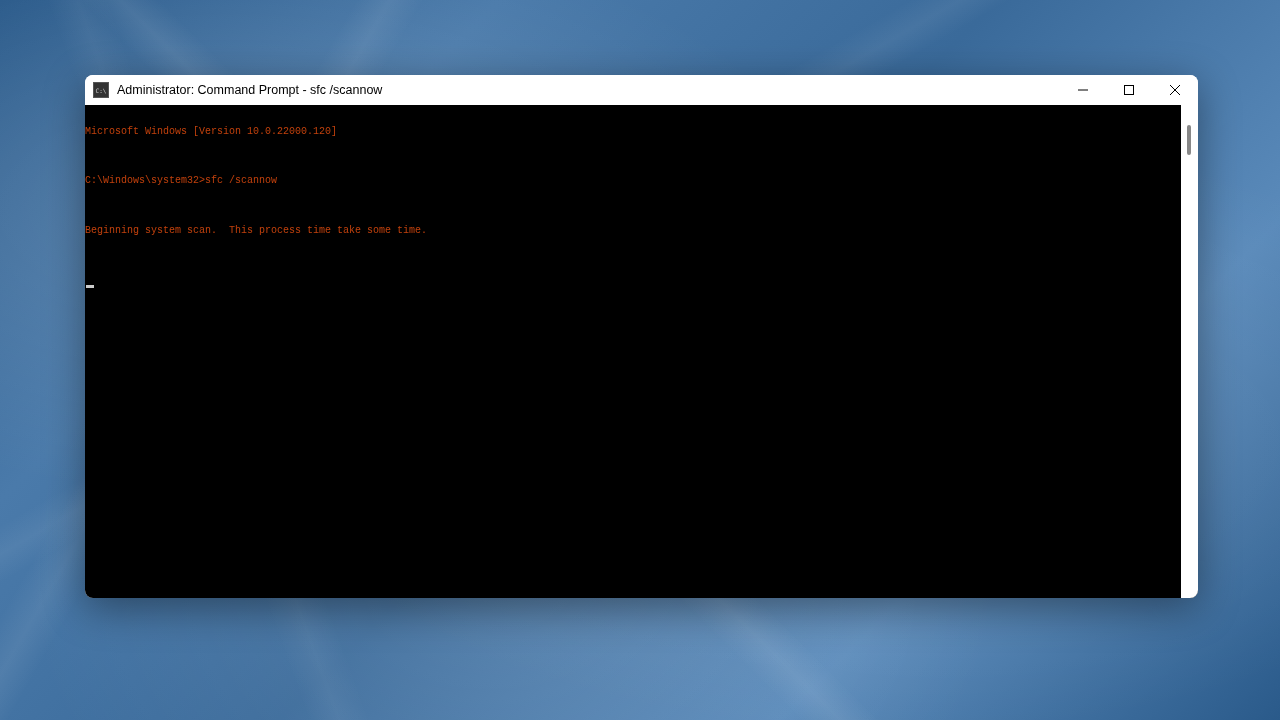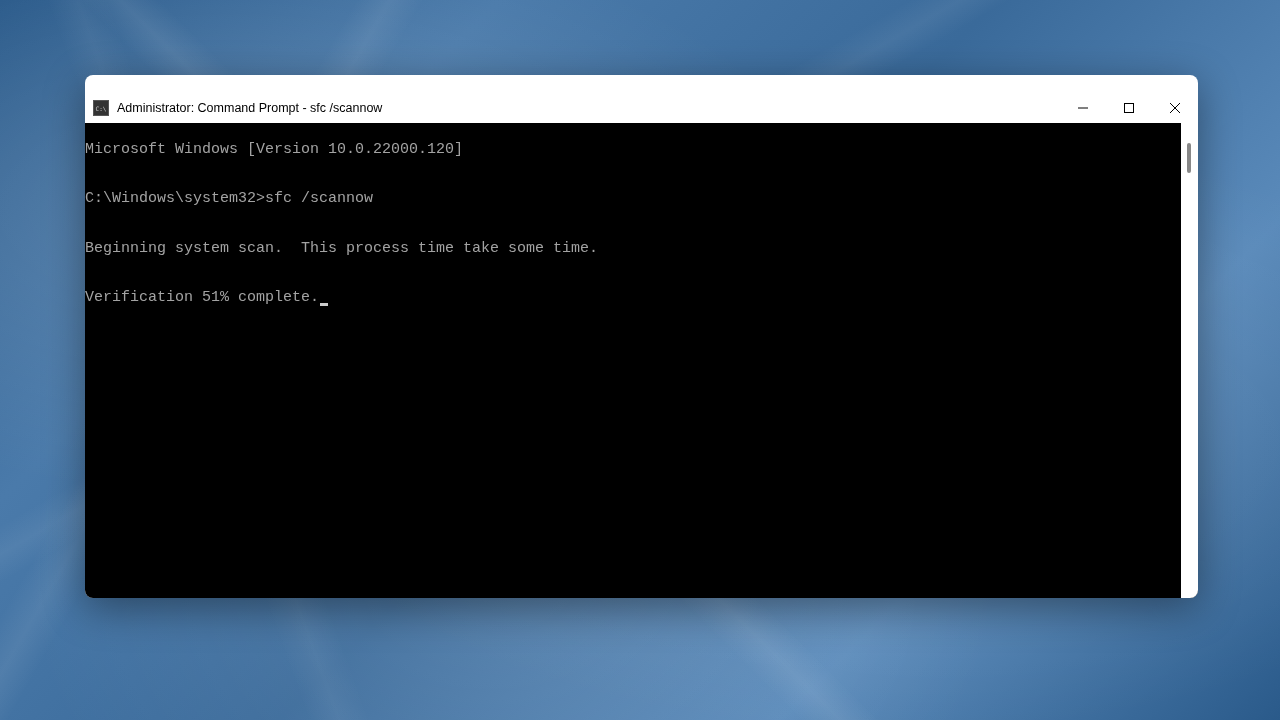--- a/index.html
+++ b/index.html
@@ -47,21 +47,20 @@
       display: flex;
       flex-direction: column;
     }
     .titlebar {
       height: 30px;
       background: #fff;
       display: flex;
       align-items: center;
       padding-left: 8px;
       flex-shrink: 0;
-      margin-top: 18px;
     }
     .titlebar-icon {
       width: 16px;
       height: 16px;
       background: #333;
       margin-right: 8px;
       display: flex;
       align-items: center;
       justify-content: center;
       font-size: 8px;
@@ -98,23 +97,23 @@
     .terminal-area {
       flex: 1;
       background: #000;
       position: relative;
       display: flex;
     }
     .terminal-content {
       flex: 1;
       padding: 2px 0 0 0;
       font-family: Consolas, "Courier New", monospace;
-      font-size: 15px;
+      font-size: 10px;
       line-height: 16.5px;
-      color: #a3a3a3;
+      color: #c2410c;
       white-space: pre;
       overflow: hidden;
     }
     .terminal-line {
       display: block;
     }
     .scrollbar {
       width: 17px;
       background: #fff;
       position: relative;
@@ -167,19 +166,19 @@
     </div>
   </div>
   <div class="terminal-area">
     <div class="terminal-content">
 <span class="terminal-line">Microsoft Windows [Version 10.0.22000.120]</span>
 <span class="terminal-line"></span>
 <span class="terminal-line">C:\Windows\system32&gt;sfc /scannow</span>
 <span class="terminal-line"></span>
 <span class="terminal-line">Beginning system scan.  This process time take some time.</span>
 <span class="terminal-line"></span>
-<span class="terminal-line"><span>Verification 51% complete.</span><span class="cursor"></span></span>
+<span class="terminal-line"><span class="cursor"></span></span>
     </div>
     <div class="scrollbar">
       <div class="scrollbar-thumb"></div>
     </div>
   </div>
 </div>
 
 </body></html>

